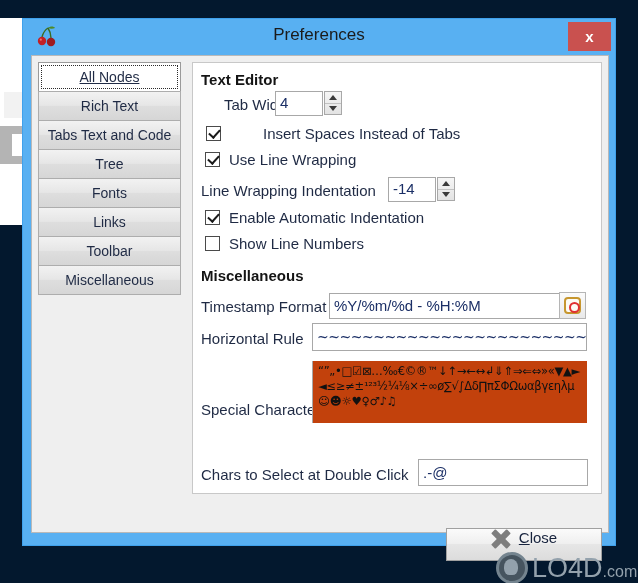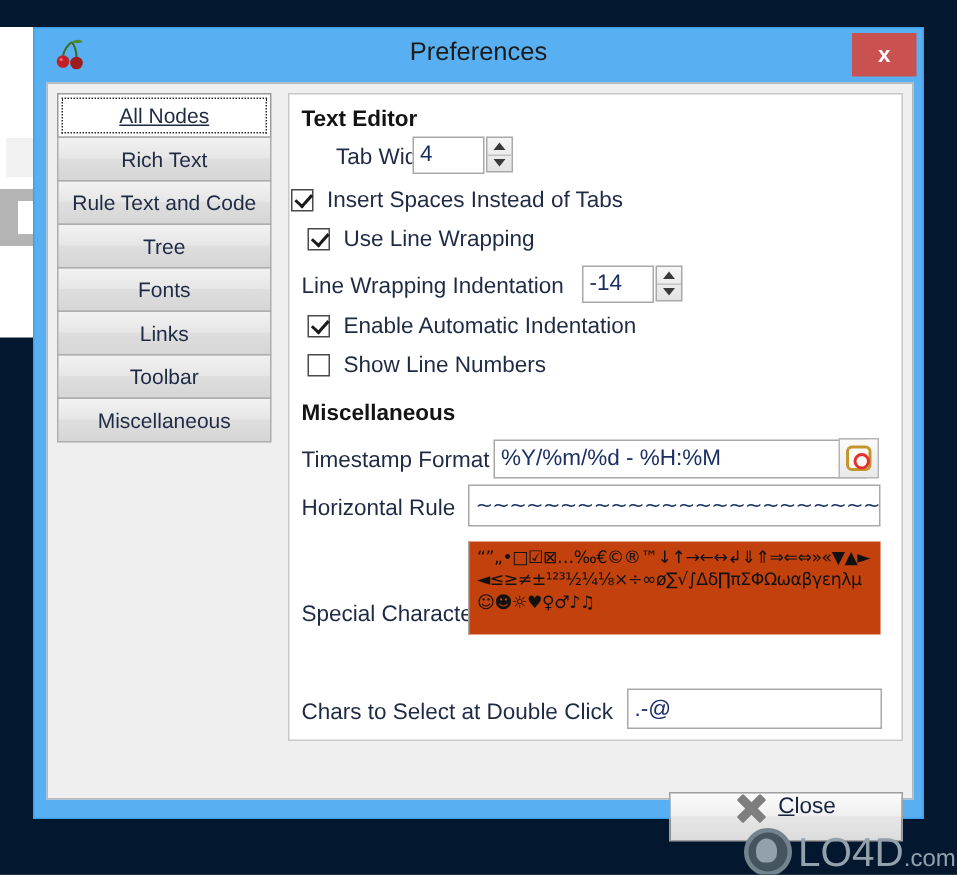--- a/index.html
+++ b/index.html
@@ -338,21 +338,21 @@
     <div class="client">
 
       <div class="sidebar">
         <div class="side-btn selected">
           <span class="lbl">All Nodes</span>
         </div>
         <div class="side-btn">
           <span class="lbl">Rich Text</span>
         </div>
         <div class="side-btn">
-          <span class="lbl">Rule Text and Code</span>
+          <span class="lbl">Tabs Text and Code</span>
         </div>
         <div class="side-btn">
           <span class="lbl">Tree</span>
         </div>
         <div class="side-btn">
           <span class="lbl">Fonts</span>
         </div>
         <div class="side-btn">
           <span class="lbl">Links</span>
         </div>
@@ -372,21 +372,21 @@
         <div class="tfield" style="left:82px; top:28px; width:48px; height:25px;">4</div>
         <div class="spin" style="left:131px; top:28px;">
           <div class="up">
               <i class="tri-up"></i>
             </div>
           <div class="dn">
               <i class="tri-dn"></i>
             </div>
         </div>
 
-        <div class="cbrow" style="left:1px; top:62px;">
+        <div class="cbrow" style="left:13px; top:62px;gap:33px;">
           <span class="cbox on"></span>
           <span class="cblabel">Insert Spaces Instead of Tabs</span>
         </div>
 
         <div class="cbrow" style="left:12px; top:88px;">
           <span class="cbox on"></span>
           <span class="cblabel">Use Line Wrapping</span>
         </div>
 
         <div class="row-label" style="left:8px; top:119px;">Line Wrapping Indentation</div>

